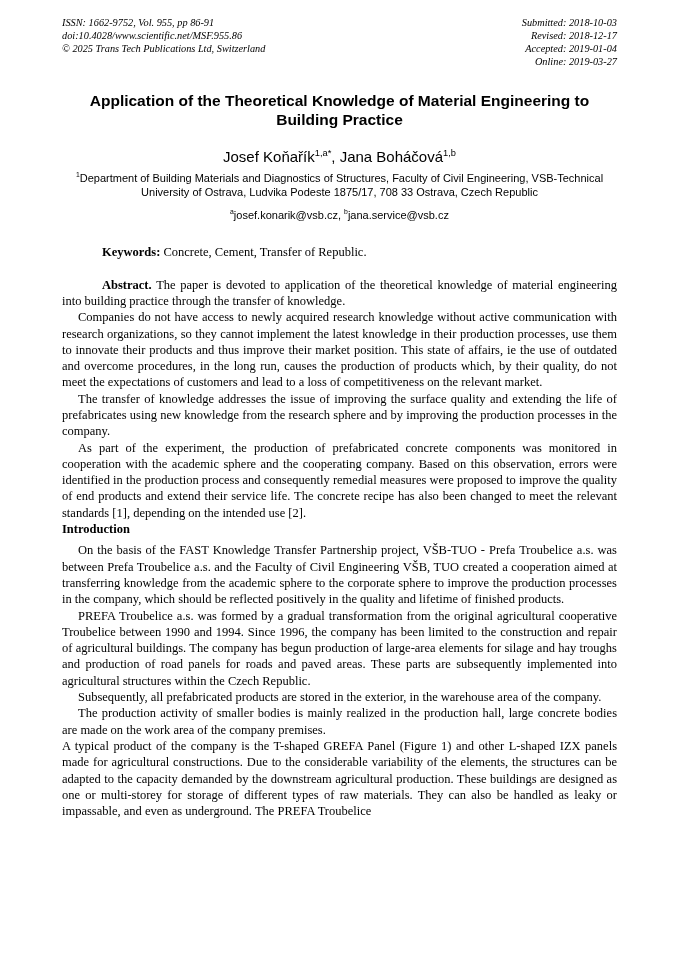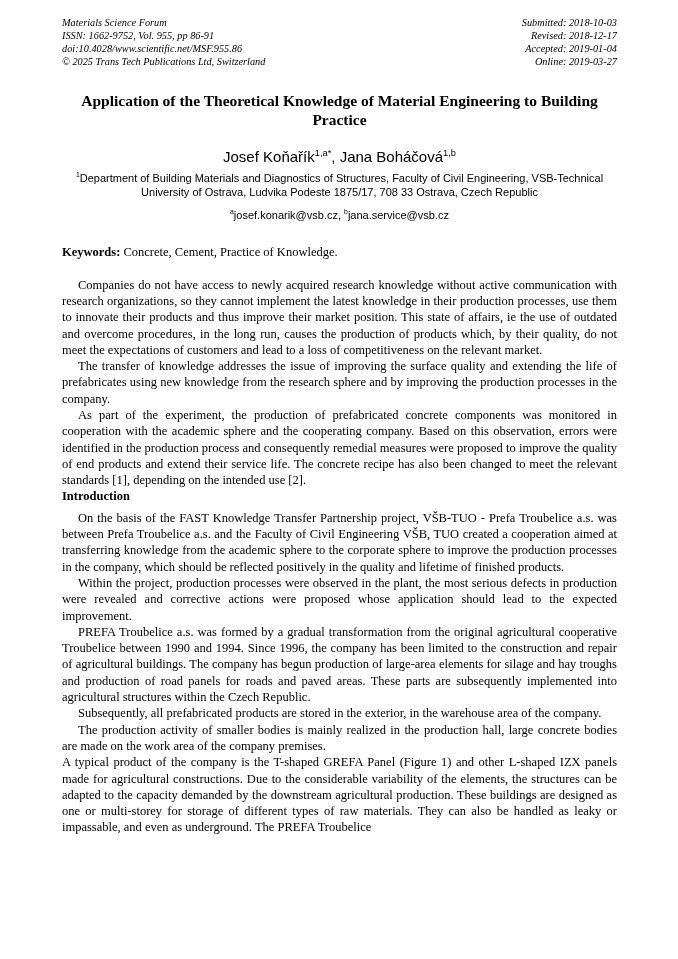--- a/index.html
+++ b/index.html
@@ -6,81 +6,80 @@
   html, body { margin: 0; padding: 0; background: #ffffff; }
   .page {
     width: 678px; height: 959px; margin: 0 auto; background: #ffffff;
     padding: 17px 61px 20px 62px; overflow: hidden;
     font-family: "Liberation Serif", serif; color: #000000;
   }
   .header { display: flex; justify-content: space-between; font-style: italic; font-size: 10.3px; line-height: 12.9px; }
   .header-line { margin: 0; }
   .header-right .header-line { text-align: right; }
   h1.title {
-    font-family: Liberation Serif, serif; font-size: 15.5px; font-weight: bold;
+    font-family: Liberation Sans, sans-serif; font-size: 15.5px; font-weight: bold;
     text-align: center; line-height: 19.5px; margin: 22px auto 0; max-width: 560px;
   }
   .authors { font-family: "Liberation Sans", sans-serif; font-size: 15px; text-align: center; margin-top: 18px; }
   sup { font-size: 62%; vertical-align: super; line-height: 0; }
   .affiliation { font-family: "Liberation Sans", sans-serif; font-size: 11px; line-height: 14px; text-align: center; margin-top: 6px; }
   .emails { font-family: "Liberation Sans", sans-serif; font-size: 11px; text-align: center; margin-top: 10px; }
   .keywords { margin: 24px 0 0; font-size: 12.5px; }
-  .bold-label { font-weight: bold; }
+  .bold-label { font-weight: bold; margin-left: 40px; }
   .body-text { font-size: 12.5px; line-height: 16.3px; text-align: justify; }
   .abstract { margin-top: 17px; }
   .para { margin: 0; }
   .indent { text-indent: 16px; }
   h2.section-heading {
     font-family: "Liberation Serif", serif; font-size: 12.5px; font-weight: bold;
     margin: 0 0 5px; text-align: left;
   }
 </style>
 </head>
 <body>
 
 <div class="page">
 
   <header class="header">
     <div class="header-left">
-        <p class="header-line">Materials Science Forum</p>
         <p class="header-line">ISSN: 1662-9752, Vol. 955, pp 86-91</p>
         <p class="header-line">doi:10.4028/www.scientific.net/MSF.955.86</p>
         <p class="header-line">© 2025 Trans Tech Publications Ltd, Switzerland</p>
       </div>
     <div class="header-right">
         <p class="header-line">Submitted: 2018-10-03</p>
         <p class="header-line">Revised: 2018-12-17</p>
         <p class="header-line">Accepted: 2019-01-04</p>
         <p class="header-line">Online: 2019-03-27</p>
       </div>
   </header>
 
   <h1 class="title">Application of the Theoretical Knowledge of Material Engineering to Building Practice</h1>
 
   <div class="authors"><span><span>Josef Koňařík</span><sup>1,a*</sup></span><span>, </span><span><span>Jana Boháčová</span><sup>1,b</sup></span></div>
 
   <div class="affiliation"><sup>1</sup><span>Department of Building Materials and Diagnostics of Structures, Faculty of Civil Engineering, VSB-Technical University of Ostrava, Ludvika Podeste 1875/17, 708 33 Ostrava, Czech Republic</span></div>
 
   <div class="emails"><span><sup>a</sup><span>josef.konarik@vsb.cz</span></span><span>, </span><span><sup>b</sup><span>jana.service@vsb.cz</span></span></div>
 
-  <p class="keywords"><span class="bold-label">Keywords:</span> <span>Concrete, Cement, Practice of Knowledge.</span></p>
+  <p class="keywords"><span class="bold-label">Keywords:</span> <span>Concrete, Cement, Transfer of Republic.</span></p>
 
   <section class="body-text abstract">
+    <p class="para"><span class="bold-label">Abstract.</span> <span>The paper is devoted to application of the theoretical knowledge of material engineering into building practice through the transfer of knowledge.</span></p>
     <div>
         <p class="para indent">Companies do not have access to newly acquired research knowledge without active communication with research organizations, so they cannot implement the latest knowledge in their production processes, use them to innovate their products and thus improve their market position. This state of affairs, ie the use of outdated and overcome procedures, in the long run, causes the production of products which, by their quality, do not meet the expectations of customers and lead to a loss of competitiveness on the relevant market.</p>
         <p class="para indent">The transfer of knowledge addresses the issue of improving the surface quality and extending the life of prefabricates using new knowledge from the research sphere and by improving the production processes in the company.</p>
         <p class="para indent">As part of the experiment, the production of prefabricated concrete components was monitored in cooperation with the academic sphere and the cooperating company. Based on this observation, errors were identified in the production process and consequently remedial measures were proposed to improve the quality of end products and extend their service life. The concrete recipe has also been changed to meet the relevant standards [1], depending on the intended use [2].</p>
       </div>
   </section>
 
   <section class="body-text">
     <h2 class="section-heading">Introduction</h2>
     <div>
         <p class="para indent">On the basis of the FAST Knowledge Transfer Partnership project, VŠB-TUO - Prefa Troubelice a.s. was between Prefa Troubelice a.s. and the Faculty of Civil Engineering VŠB, TUO created a cooperation aimed at transferring knowledge from the academic sphere to the corporate sphere to improve the production processes in the company, which should be reflected positively in the quality and lifetime of finished products.</p>
-        <p class="para indent">Within the project, production processes were observed in the plant, the most serious defects in production were revealed and corrective actions were proposed whose application should lead to the expected improvement.</p>
         <p class="para indent">PREFA Troubelice a.s. was formed by a gradual transformation from the original agricultural cooperative Troubelice between 1990 and 1994. Since 1996, the company has been limited to the construction and repair of agricultural buildings. The company has begun production of large-area elements for silage and hay troughs and production of road panels for roads and paved areas. These parts are subsequently implemented into agricultural structures within the Czech Republic.</p>
         <p class="para indent">Subsequently, all prefabricated products are stored in the exterior, in the warehouse area of the company.</p>
         <p class="para indent">The production activity of smaller bodies is mainly realized in the production hall, large concrete bodies are made on the work area of the company premises.</p>
         <p class="para">A typical product of the company is the T-shaped GREFA Panel (Figure 1) and other L-shaped IZX panels made for agricultural constructions. Due to the considerable variability of the elements, the structures can be adapted to the capacity demanded by the downstream agricultural production. These buildings are designed as one or multi-storey for storage of different types of raw materials. They can also be handled as leaky or impassable, and even as underground. The PREFA Troubelice</p>
       </div>
   </section>
 
 </div>
 
 </body></html>

